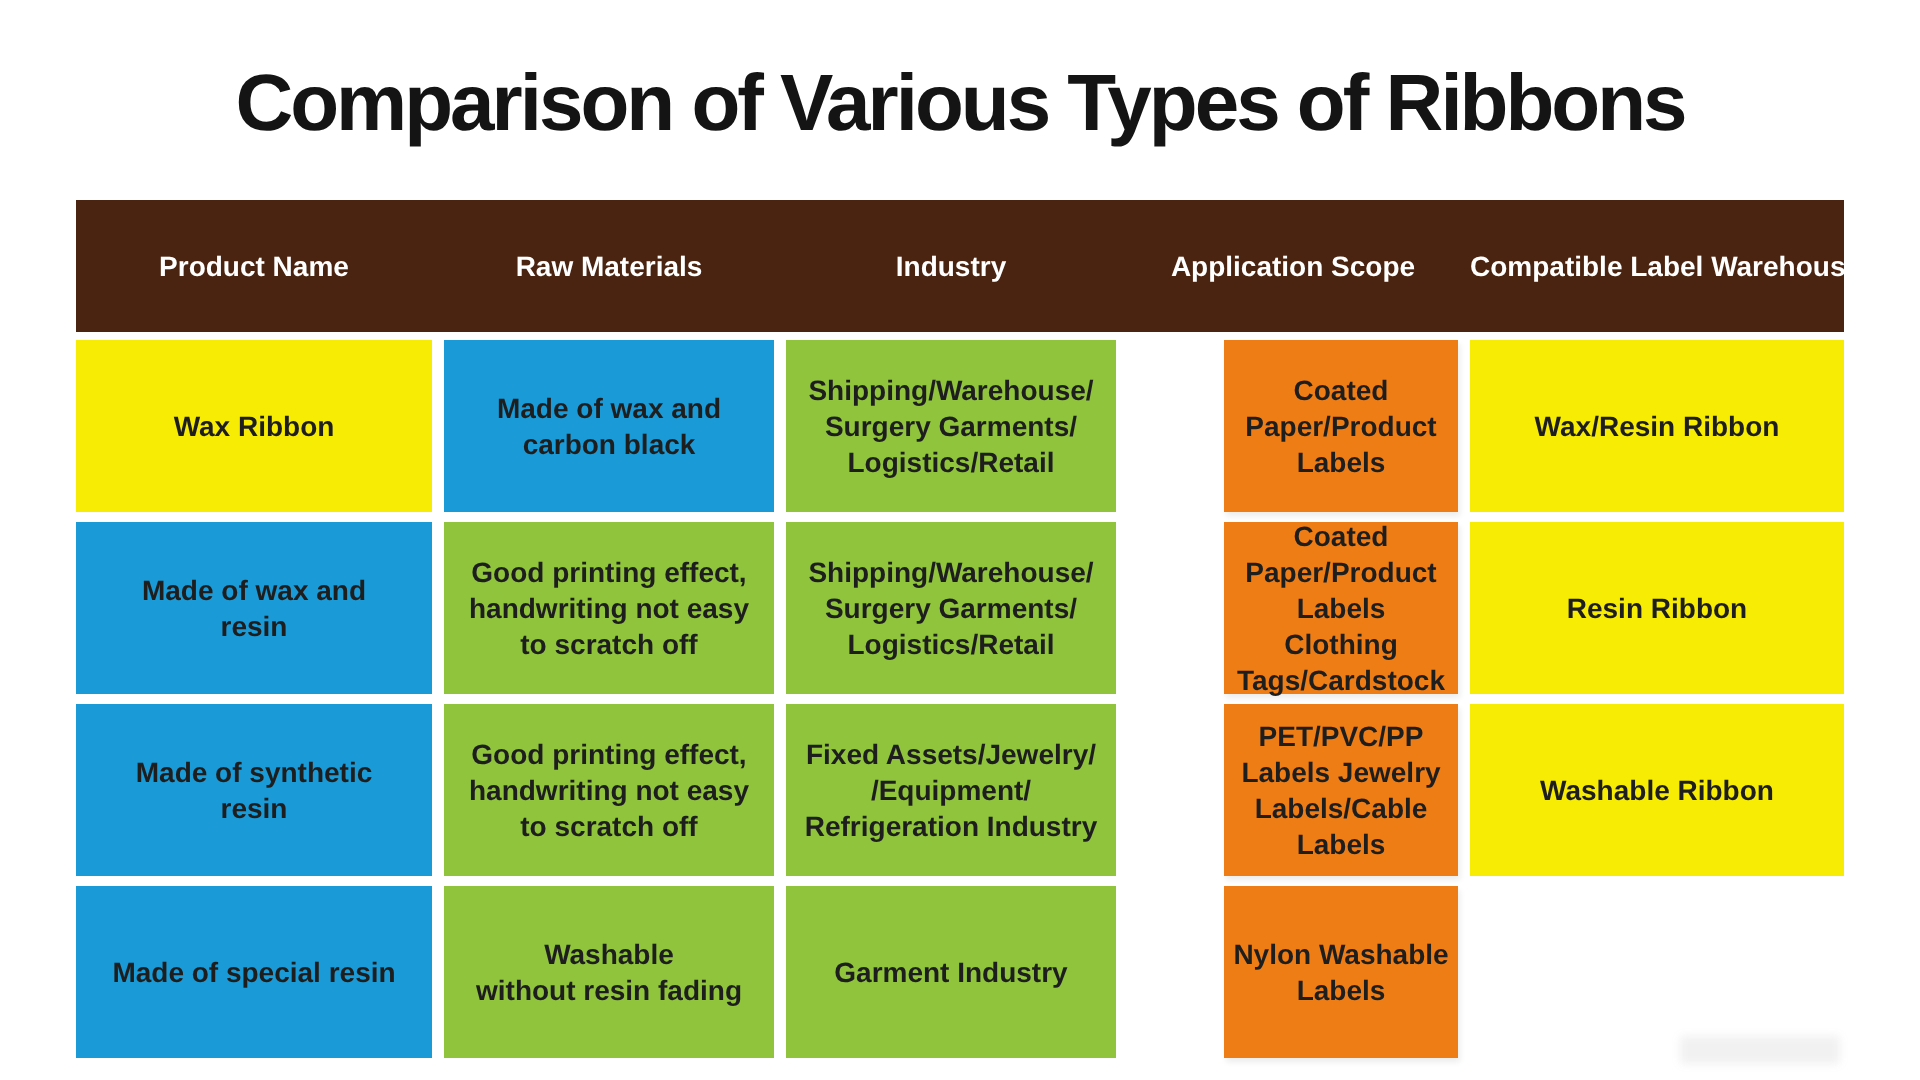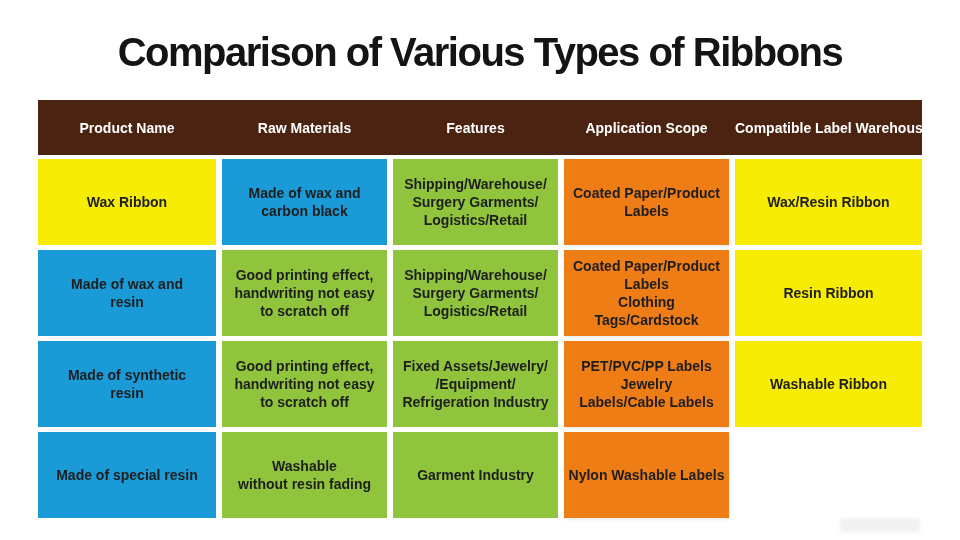--- a/index.html
+++ b/index.html
@@ -32,21 +32,21 @@
   }
   .table{
     position:absolute;
     left:38px; top:100px;
     width:884px;
   }
   .thead{
     display:grid;
     grid-template-columns:178px 165px 165px 165px 187px;
     column-gap:6px;
-    height:55px;
+    height:66px;
     background:var(--header-bg);
     align-items:center;
   }
   .th{
     color:var(--header-text);
     font-size:14px;
     font-weight:bold;
     text-align:center;
     white-space:nowrap;
   }
@@ -66,40 +66,40 @@
     font-weight:bold;
     line-height:1.3;
     color:var(--cell-text);
     white-space:pre-line;
     padding:2px;
   }
   .c0{background:var(--col-product);}
   .c1{background:var(--col-materials);}
   .c2{background:var(--col-features);}
   .c3{background:var(--col-scope);}
-  .c4{background:var(--col-labels);box-shadow:1px 2px 3px rgba(0,0,0,0.08);}
+  .c4{background:var(--col-labels);box-shadow:1px 2px 3px rgba(0,0,0,0.08);margin-left:48px;}
   .watermark{
     position:absolute;
     right:40px; bottom:8px;
     width:80px; height:14px;
     background:rgba(120,120,120,0.10);
     border-radius:2px;
     filter:blur(2px);
   }
 </style>
 </head>
 <body>
 
 <h1 class="page-title">Comparison of Various Types of Ribbons</h1>
 
 <div class="table">
   <div class="thead">
     <div class="th">Product Name</div>
     <div class="th">Raw Materials</div>
-    <div class="th">Features</div>
+    <div class="th">Industry</div>
     <div class="th">Application Scope</div>
     <div class="th">Compatible Label Warehouse</div>
   </div>
   <div class="tbody">
     <div class="cell c0">Wax Ribbon</div>
     <div class="cell c1">Made of wax and
 carbon black</div>
     <div class="cell c3">Shipping/Warehouse/
 Surgery Garments/
 Logistics/Retail</div>

